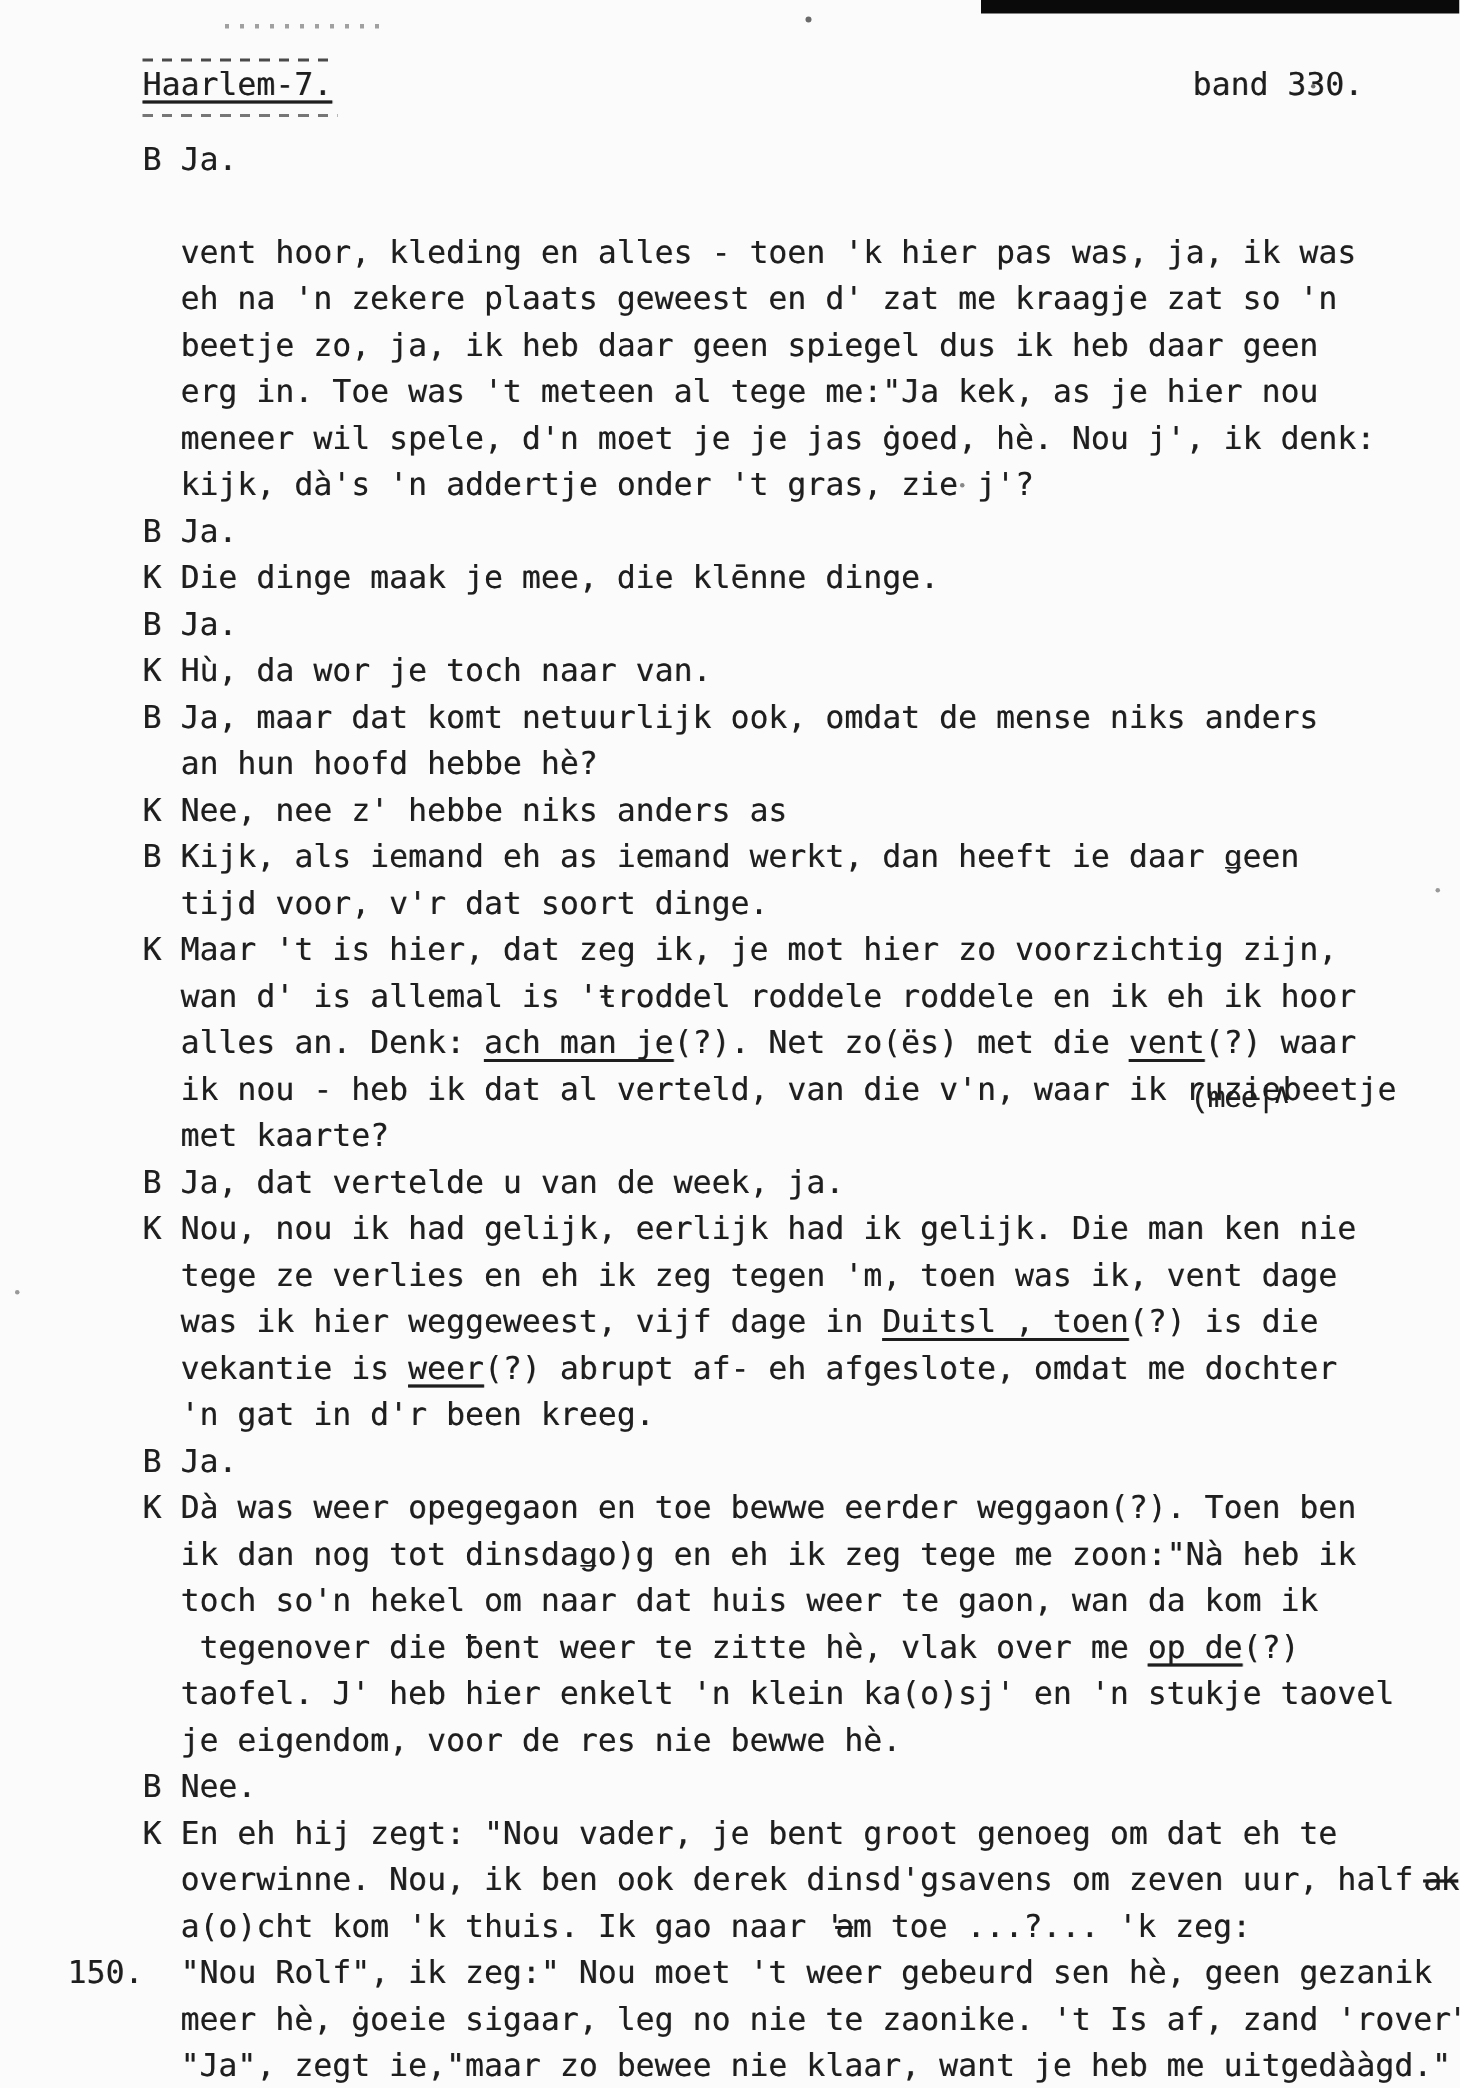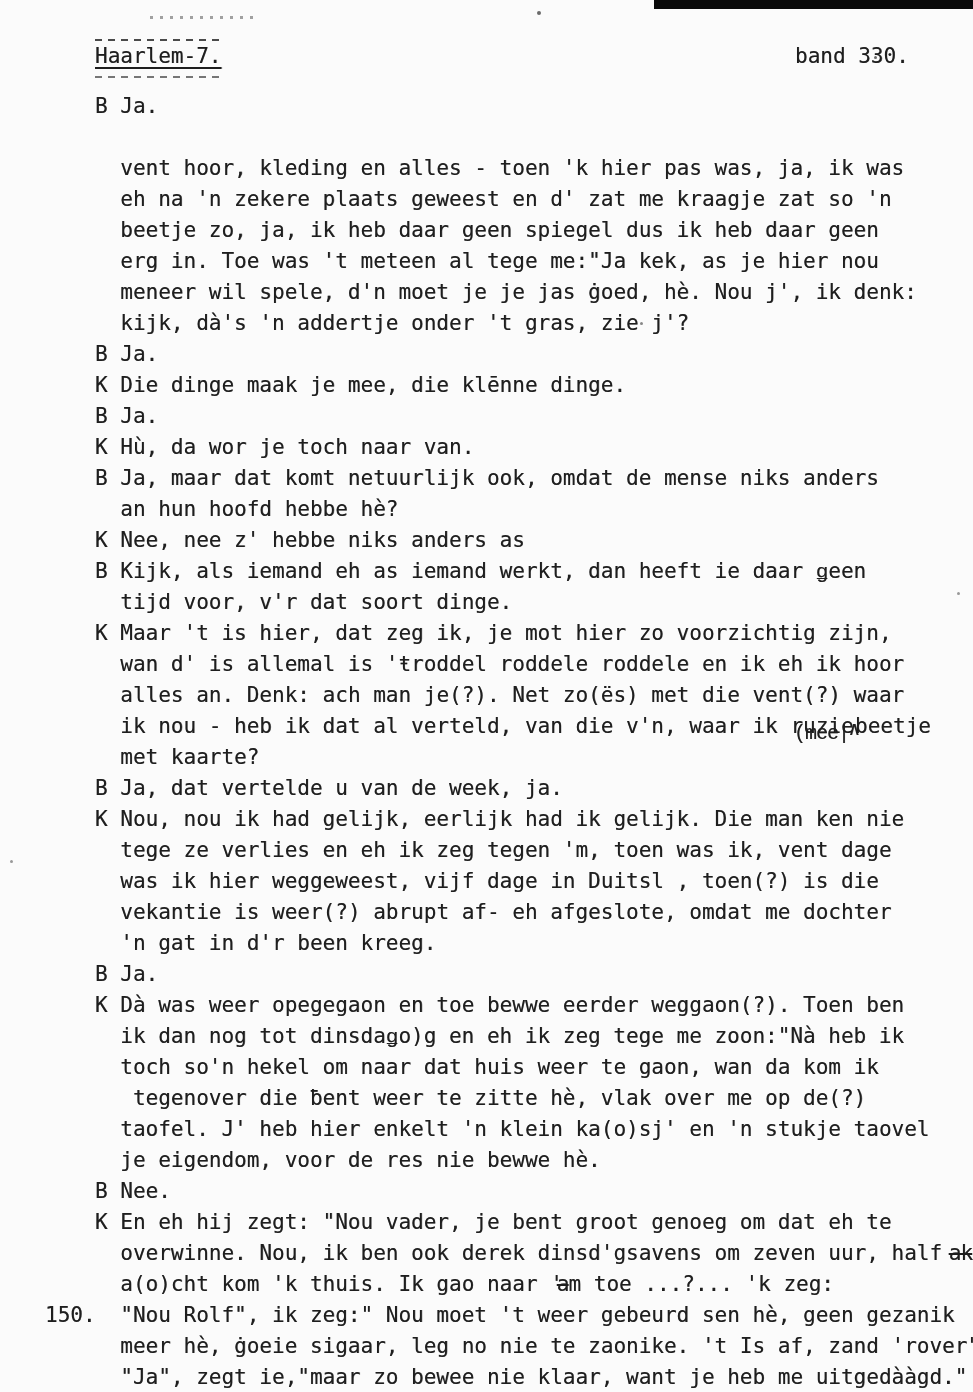--- a/index.html
+++ b/index.html
@@ -20,21 +20,21 @@
   
   .hdr{position:absolute;font-size:21px;white-space:pre;text-shadow:.3px 0 0 rgba(25,25,25,.55);text-align:right;}
   #hdr-left{left:95px;top:44px;text-decoration:underline;text-decoration-thickness:2px;text-underline-offset:4px;border-bottom:0;}
   #hdr-right{left:795px;top:44px;}
   
   .lines{position:absolute;left:45px;top:91px;}
   .line{display:flex;height:31px;line-height:31px;font-size:21px;white-space:pre;text-shadow:.3px 0 0 rgba(25,25,25,.55);}
   .m{flex:0 0 50px;width:50px;}
   .txt{white-space:pre;}
   .txt span{white-space:pre;}
-  .u{text-decoration-thickness:1.6px;text-underline-offset:4px;}
+  .u{text-decoration:underline;text-decoration-thickness:1.6px;text-underline-offset:4px;}
   .s{text-decoration:line-through;text-decoration-thickness:1.6px;margin-left:-6px;letter-spacing:-1px;}
   .caret{display:inline-block;margin:0 -5px;position:relative;top:2px;font-size:19px;}
   
   .ins-note{position:absolute;left:794px;top:722px;font-size:20px;letter-spacing:-1px;white-space:pre;text-shadow:.3px 0 0 rgba(25,25,25,.55);font-family:Liberation Mono, monospace;}
 </style>
 </head>
 <body>
 
 <div class="page">
 

